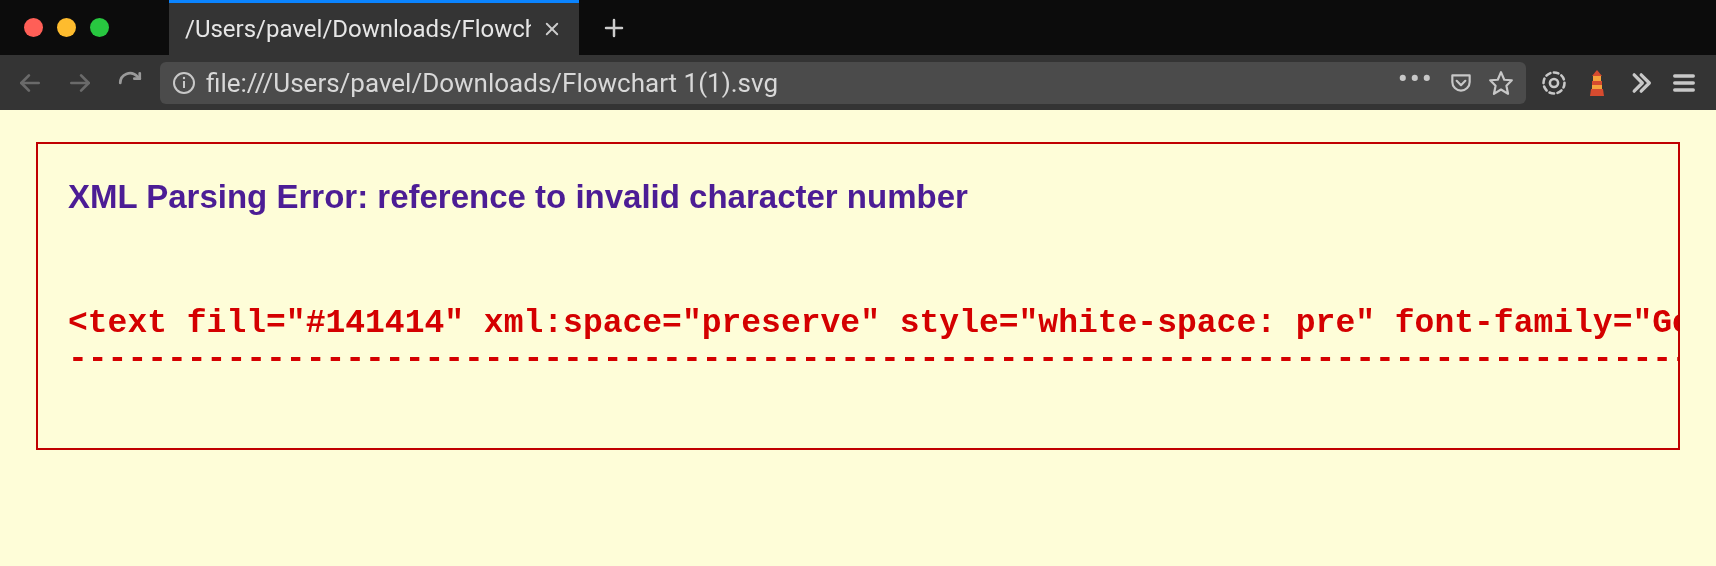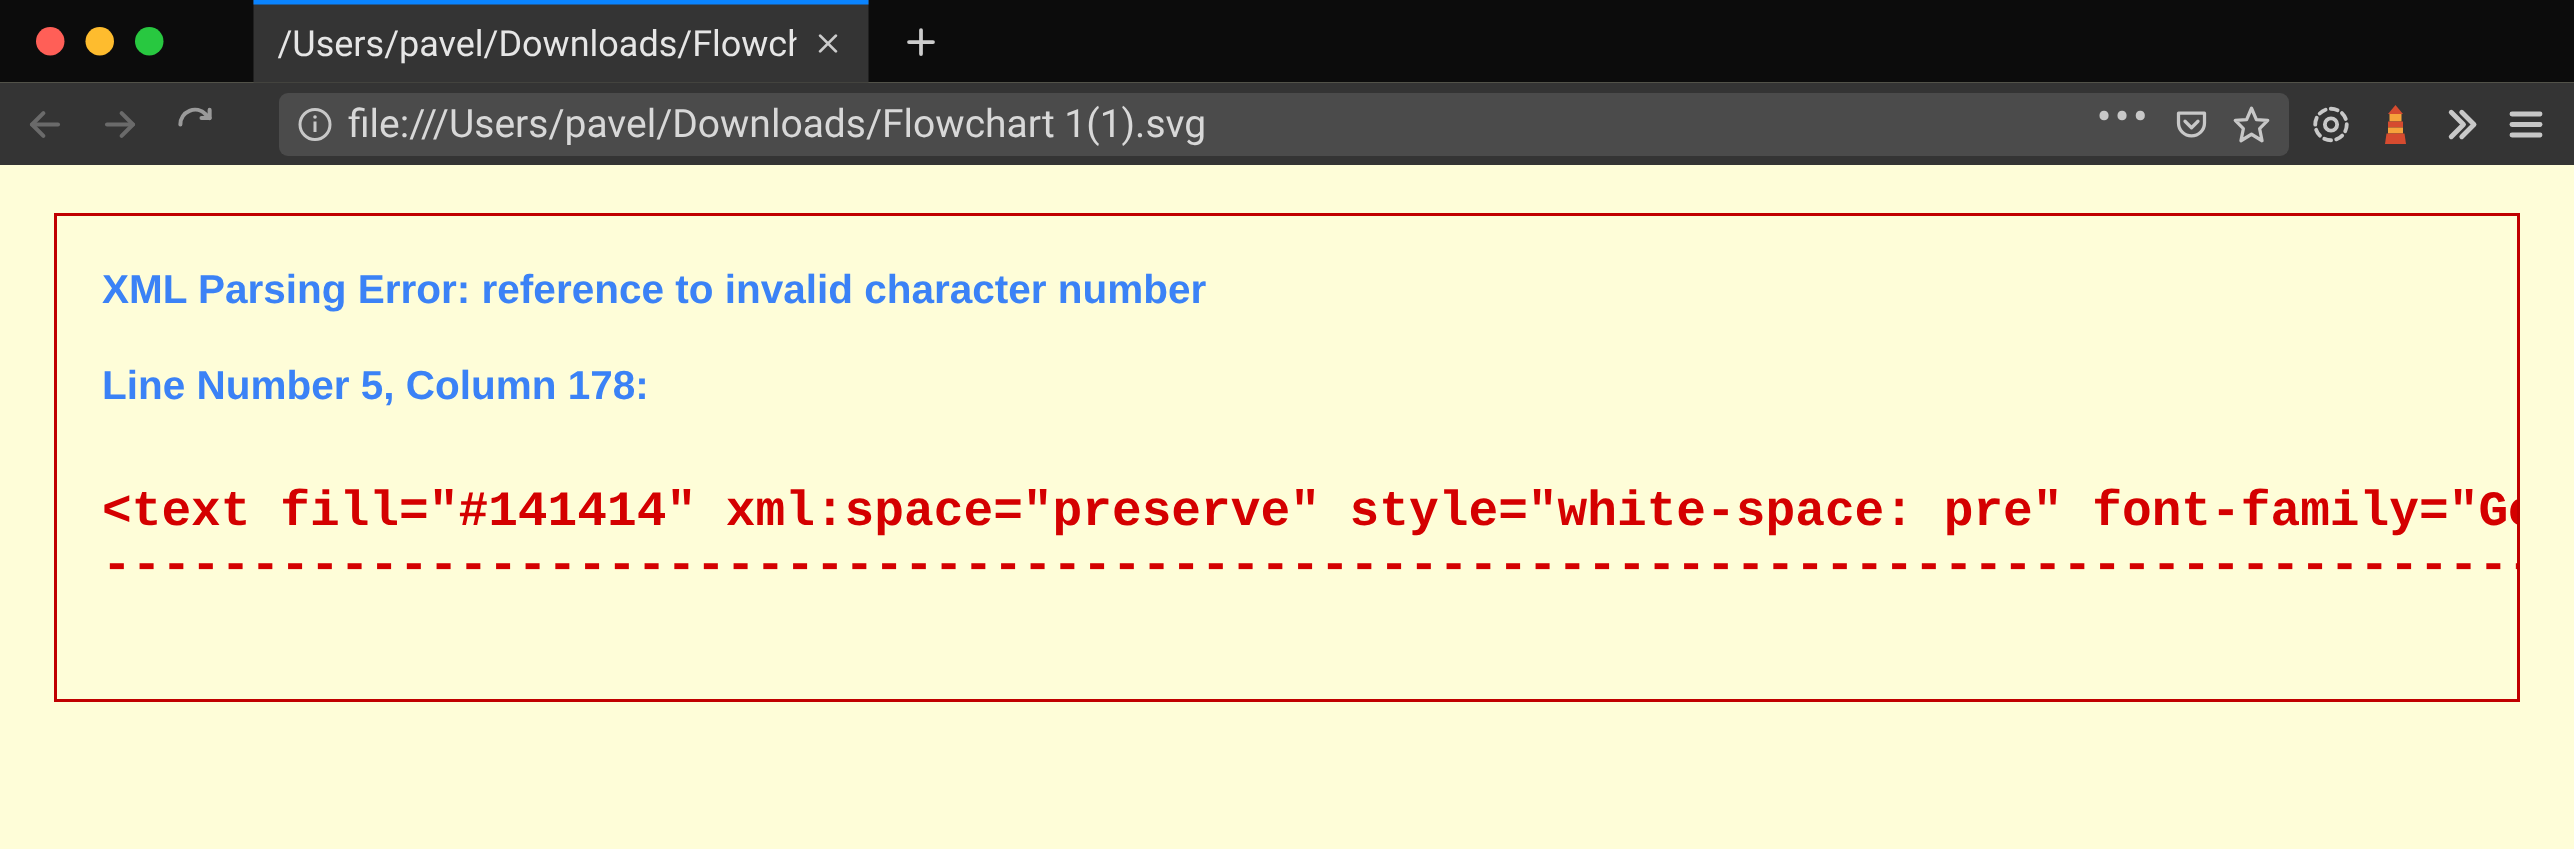--- a/index.html
+++ b/index.html
@@ -67,21 +67,20 @@
     flex: 1;
     height: 42px;
     background: #4b4b4b;
     border-radius: 6px;
     display:flex;
     align-items:center;
     padding: 0 12px;
     gap: 10px;
     color:#d8d8d8;
     font-size: 26px;
-    margin-left: 26px;
   }
   .urlbar .info-icon { color:#c8c8c8; display:flex; }
   .url-text { flex:1; white-space:nowrap; overflow:hidden; }
   .url-actions { display:flex; align-items:center; gap:14px; }
   .url-actions .icn { display:flex; color:#c8c8c8; }
   .url-actions svg { width:26px; height:26px; }
   .ellipsis { font-size:30px; letter-spacing:2px; color:#c8c8c8; line-height:0; position:relative; top:-4px;}
 
   .right-tools { display:flex; align-items:center; gap:16px; padding: 0 8px 0 4px; }
   .right-tools .icn { display:flex; color:#c8c8c8; }
@@ -94,23 +93,23 @@
   .error-box {
     border: 2px solid #c00000;
     background: #fefdd8;
     padding: 34px 30px 70px 30px;
     overflow: hidden;
     color:#000;
   }
   .error-heading {
     font-family: Arial, Helvetica, sans-serif;
     font-weight: 700;
-    font-size: 27px;
+    font-size: 33px;
     line-height: 1.18;
-    color:#3b82f6;
+    color:#4c1d95;
     margin-bottom: 50px;
   }
   .error-code {
     font-family: "Courier New", Courier, monospace;
     font-weight: 700;
     font-size: 33px;
     line-height: 1.1;
     color: #d40000;
     white-space: pre;
   }
@@ -219,18 +218,17 @@
       </svg>
     </span>
   </div>
 </div>
 
 <div class="content">
   <div class="error-box">
     <div class="error-heading">
       <span>XML Parsing Error: reference to invalid character number</span><br>
       <br>
-      <span>Line Number 5, Column 178:</span>
     </div>
     <div class="error-code"><span>&lt;text fill="#141414" xml:space="preserve" style="white-space: pre" font-family="Gotham</span>
 <span>-----------------------------------------------------------------------------------------------------------------</span></div>
   </div>
 </div>
 
 </body></html>

